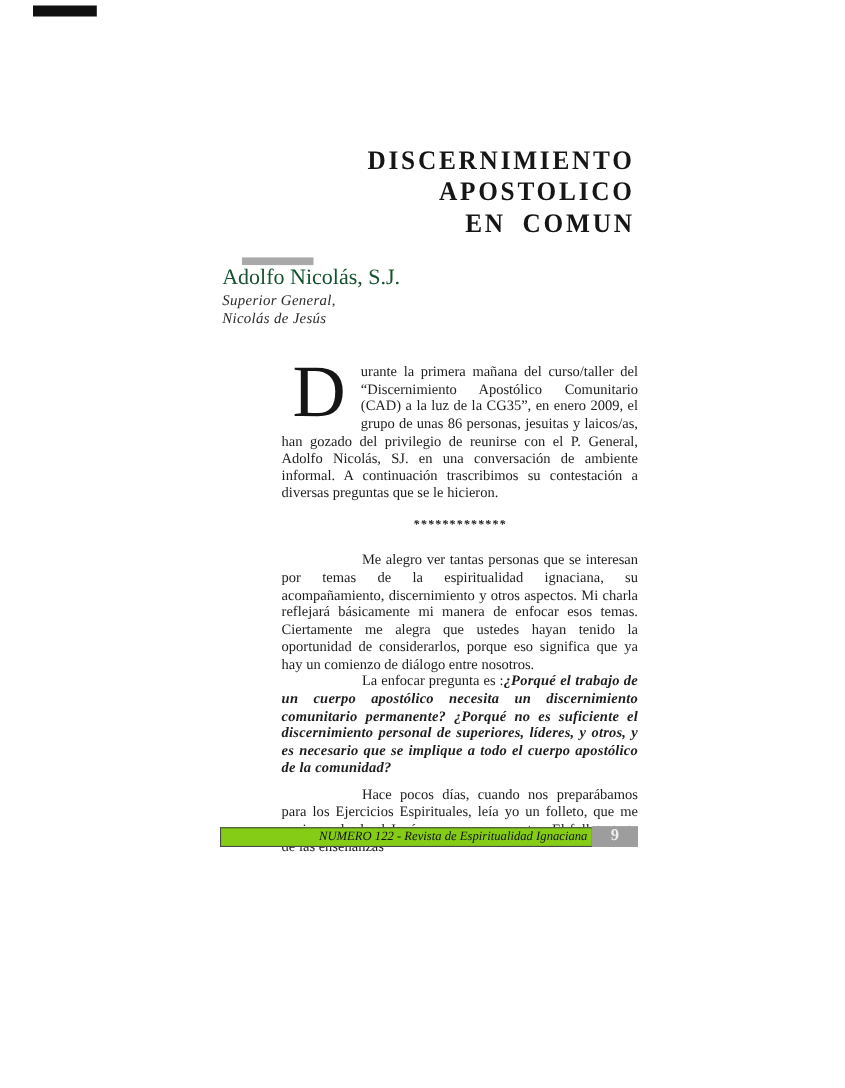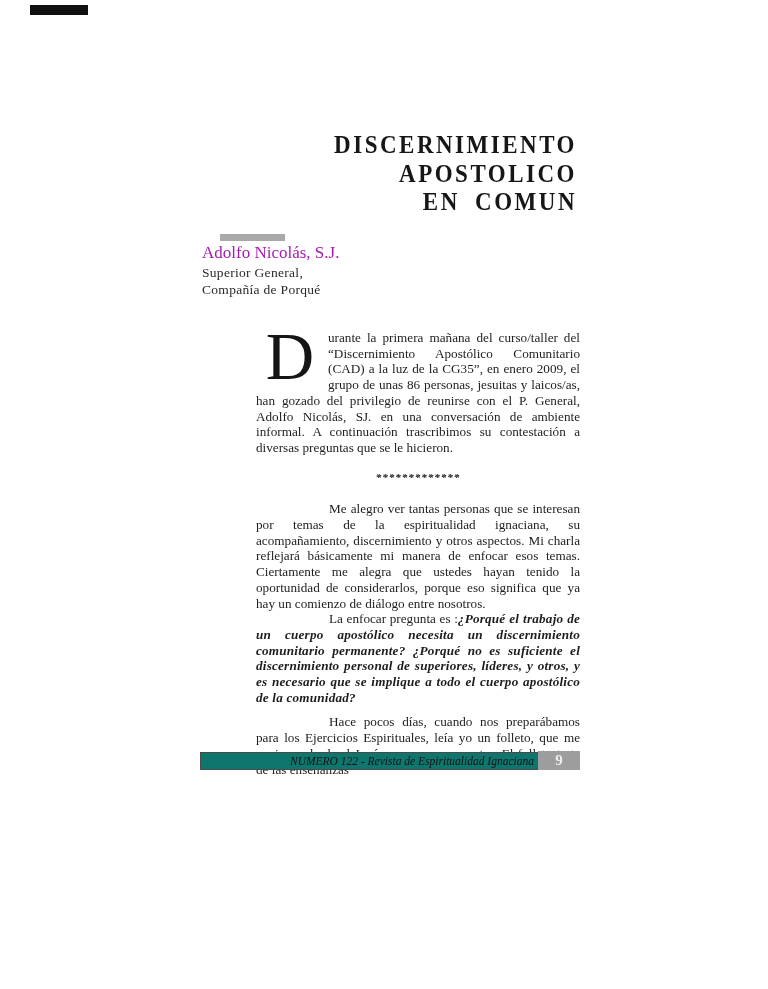--- a/index.html
+++ b/index.html
@@ -26,22 +26,22 @@
     letter-spacing:2.5px;
     word-spacing:7px;
     color:#161616;
     transform:scaleY(1.06);
     transform-origin:top right;
   }
 
   
   .author-block { left:202px; top:234px; width:200px; }
   .author-redaction { position:absolute; left:18px; top:0px; width:65px; height:7px; background:#a9a9a9; }
-  .author-name { padding-top:10px; font-size:17px; line-height:17px; color:#a21caf; }
-  .author-role, .author-org { font-size:13.5px; line-height:13.5px; color:#2a2a2a; letter-spacing:0.3px; }
+  .author-name { padding-top:10px; font-size:20px; line-height:17px; color:#14532d; }
+  .author-role, .author-org { font-style:italic; font-size:13.5px; line-height:13.5px; color:#2a2a2a; letter-spacing:0.3px; }
   .author-role { margin-top:5px; }
   .author-org { margin-top:3px; }
 
   
   .body-col {
     left:256px; top:330px; width:324px;
     font-size:13.2px; line-height:15.7px;
     text-align:justify;
     color:#1d1d1d;
   }
@@ -67,21 +67,21 @@
     margin:14px 0 16px 0;
     color:#1a1a1a;
   }
   .indent { text-indent:73px; }
   .gap-before { margin-top:9px !important; }
 
   
   .footer-box {
     left:200px; top:752px; width:337px; height:16px;
     border:1px solid #4a4a4a;
-    background:#0f766e;
+    background:#84cc16;
   }
   .footer-text {
     position:absolute; right:4px; top:1px;
     font-style:italic;
     font-size:11.5px;
     line-height:14px;
     color:#111;
     white-space:nowrap;
   }
   .page-num-block {
@@ -102,21 +102,21 @@
 
 <div class="abs title-block">
   <div>DISCERNIMIENTO APOSTOLICO</div>
   <div>EN COMUN</div>
 </div>
 
 <div class="abs author-block">
   <div class="author-redaction"></div>
   <div class="author-name">Adolfo Nicolás, S.J.</div>
   <div class="author-role">Superior General,</div>
-  <div class="author-org">Compañía de Porqué</div>
+  <div class="author-org">Nicolás de Jesús</div>
 </div>
 
 <div class="abs body-col">
 
   <p>
     <span class="dropcap">D</span><span>urante la primera mañana del curso/taller del </span><span class="seg-italic">“Discernimiento Apostólico Comunitario (CAD) a la luz de la CG35”</span><span>, en enero 2009, el grupo de unas 86 personas, jesuitas y laicos/as, han gozado del privilegio de reunirse con el P. General, Adolfo Nicolás, SJ. en una conversación de ambiente informal. A continuación trascribimos su contestación a diversas preguntas que se le hicieron.</span>
   </p>
 
   <div class="divider">*************</div>
 

